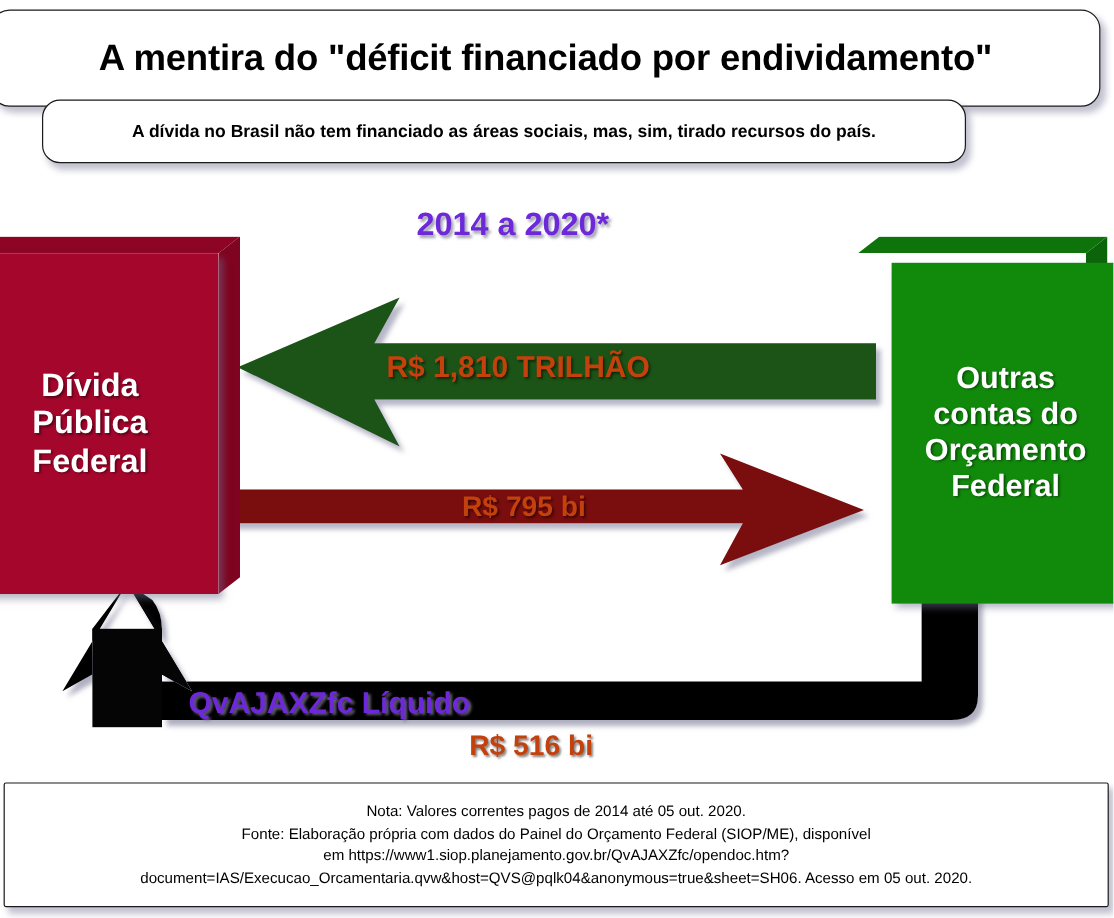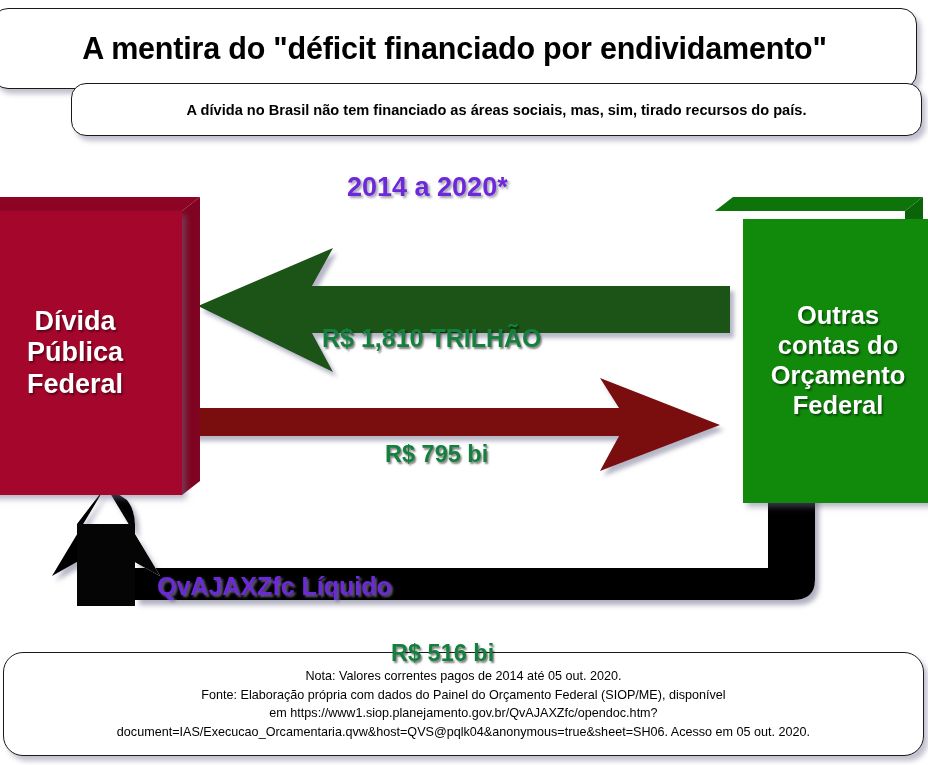--- a/index.html
+++ b/index.html
@@ -45,40 +45,39 @@
     font-weight: bold;
     color: #000000;
     letter-spacing: -0.2px;
     padding: 0 10px;
     white-space: nowrap;
   }
 
   #subtitle-box {
     left: 35px;
     top: 83px;
-    width: 851px;
+    width: 770px;
     height: 53px;
     border-radius: 15px;
     z-index: 5;
-    margin-left: 36px;
   }
   #subtitle-text {
     font-size: 14.6px;
     font-weight: bold;
     color: #000000;
     padding: 0 14px;
     white-space: nowrap;
   }
 
   #footer-box {
     left: 3px;
     top: 652px;
     width: 921px;
     height: 104px;
-    border-radius: 20px;
+    border-radius: 2px;
     z-index: 4;
     flex-direction: column;
   }
   #footer-text {
     font-size: 12.6px;
     color: #000000;
     line-height: 1.47;
     padding: 0 8px;
     white-space: pre-line;
   }
@@ -152,26 +151,25 @@
     position: absolute;
     overflow: visible;
   }
   #green-arrow-svg { left: 190px; top: 196px; z-index: 2; }
   #red-arrow-svg   { left: 190px; top: 372px; z-index: 2; }
   #black-arrow-svg { left: 55px;  top: 480px; z-index: 2; }
 
   
   .arrow-label {
     position: absolute;
-    color: #15803d;
+    color: #c2410c;
     font-weight: bold;
     white-space: nowrap;
     text-shadow: 1.5px 1.5px 2px rgba(0,0,0,0.5);
     z-index: 6;
-    margin-top: 32px;
   }
   #green-value  { left: 322px; top: 292px; font-size: 25px; }
   #red-value    { left: 385px; top: 409px; font-size: 23.5px; }
   #black-value  { left: 391px; top: 608px; font-size: 23.5px; }
 
   .dark-label {
     position: absolute;
     color: #6d28d9;
     font-weight: bold;
     white-space: nowrap;

